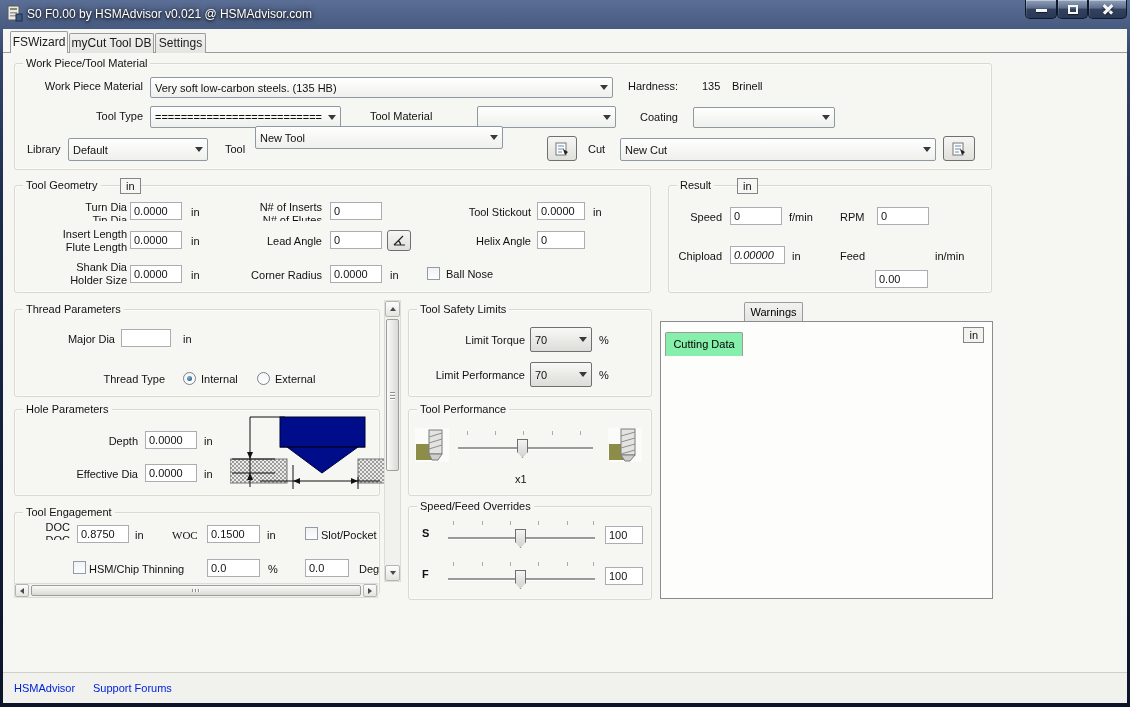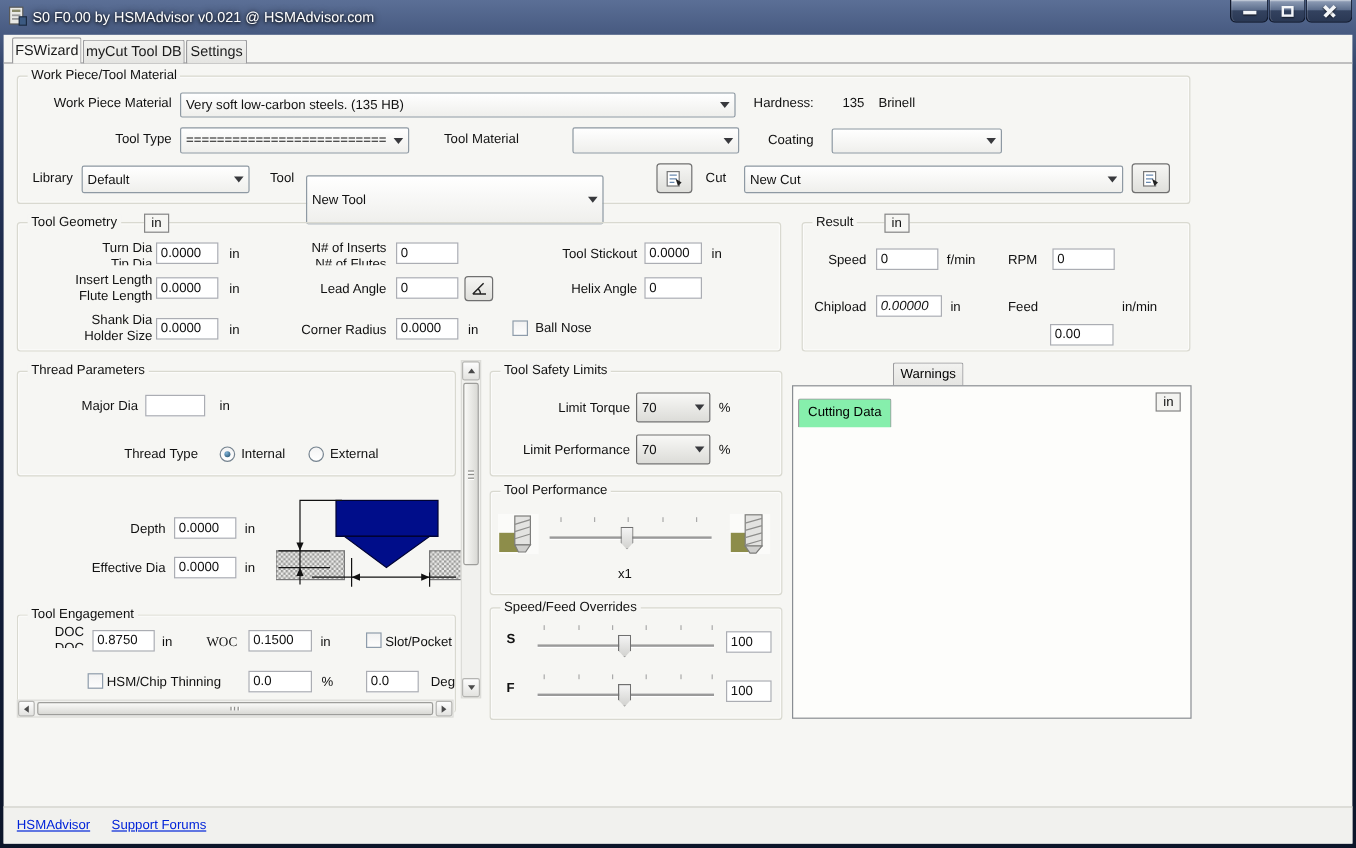--- a/index.html
+++ b/index.html
@@ -57,21 +57,21 @@
   .sthumb { position:absolute; background:linear-gradient(90deg,#fafaf8,#d9d9d5); border:1px solid #9d9d9a; border-radius:2px; }
   .sthumb.h { background:linear-gradient(#fafaf8,#d9d9d5); }
   .gripv { position:absolute; left:3px; right:3px; height:1px; background:#8f8f8c; box-shadow:0 1px 0 #fff; }
   .griph { position:absolute; top:3px; bottom:3px; width:1px; background:#8f8f8c; box-shadow:1px 0 0 #fff; }
   
   .panel { position:absolute; border:1px solid #898d92; background:#fdfdfb; }
   .ptab { position:absolute; font-size:11px; text-align:center; border:1px solid #9b9b9e; border-bottom:none; border-radius:2px 2px 0 0; background:linear-gradient(#f2f2f0,#e4e4e1); }
   .ptab.active { background:#86efac; z-index:2;margin-top:34px; }
   
   .statusbar { position:absolute; left:0; top:643px; width:1124px; height:31px; background:#f1f1ee; border-top:1px solid #cfcfc8; }
-  .link { position:absolute; font-size:11px; color:#0023d9; text-decoration:underline; cursor:pointer; white-space:nowrap; }
+  .link { position:absolute; font-size:11px; color:#0023d9; cursor:pointer; white-space:nowrap; }
 </style>
 </head>
 <body>
 
 <div class="window">
 
   <div class="titlebar">
     <svg class="appicon" width="16" height="17">
       <rect x="1" y="1" width="11" height="14" fill="#e9e9e6" stroke="#5a5a58"></rect>
       <rect x="3" y="3" width="7" height="2" fill="#8a8a6a"></rect>
@@ -136,21 +136,21 @@
     </div>
 
     <div class="lbl" style="left:24px;top:114px;">Library</div>
     <div class="combo" style="left:65px;top:109px;width:140px;height:23px;">
       <span class="cval">Default</span>
       <span class="carr">
           <i class="tri-d"></i>
         </span>
     </div>
     <div class="lbl" style="left:222px;top:114px;">Tool</div>
-    <div class="combo" style="left:252px;top:117px;width:248px;height:41px;">
+    <div class="combo" style="left:252px;top:97px;width:248px;height:23px;">
       <span class="cval">New Tool</span>
       <span class="carr">
           <i class="tri-d"></i>
         </span>
     </div>
     <div class="sbtnb" style="left:544px;top:107px;width:30px;height:25px;">
       <svg width="14" height="14">
           <rect x="1" y="1" width="10" height="12" fill="#fff" stroke="#777"></rect>
           <line x1="3" y1="4" x2="9" y2="4" stroke="#6a8ab0"></line>
           <line x1="3" y1="7" x2="9" y2="7" stroke="#6a8ab0"></line>
@@ -246,20 +246,23 @@
     </div>
     <div class="lbl rl" style="left:50px;top:304px;width:62px;">Major Dia</div>
     <input class="tb" style="left: 118px; top: 300px; width: 50px;" value="">
     <div class="lbl" style="left:180px;top:304px;">in</div>
     <div class="lbl rl" style="left:92px;top:344px;width:70px;">Thread Type</div>
     <div class="radio on" style="left:180px;top:343px;"></div>
     <div class="lbl" style="left:198px;top:344px;">Internal</div>
     <div class="radio" style="left:254px;top:343px;"></div>
     <div class="lbl" style="left:272px;top:344px;">External</div>
 
+    <div class="grp" style="left:11px;top:380px;width:366px;height:87px;">
+      <span class="gl">Hole Parameters</span>
+    </div>
     <div class="lbl rl" style="left:80px;top:406px;width:55px;">Depth</div>
     <input class="tb" style="left: 142px; top: 402px; width: 52px;" value="0.0000">
     <div class="lbl" style="left:201px;top:406px;">in</div>
     <div class="lbl rl" style="left:62px;top:439px;width:73px;">Effective Dia</div>
     <input class="tb" style="left: 142px; top: 435px; width: 52px;" value="0.0000">
     <div class="lbl" style="left:201px;top:439px;">in</div>
     <svg style="position:absolute;left:227px;top:386px;" width="155" height="78">
       <defs>
         <pattern id="ht" width="4" height="4" patternUnits="userSpaceOnUse">
           <rect width="4" height="4" fill="#ececea"></rect>

